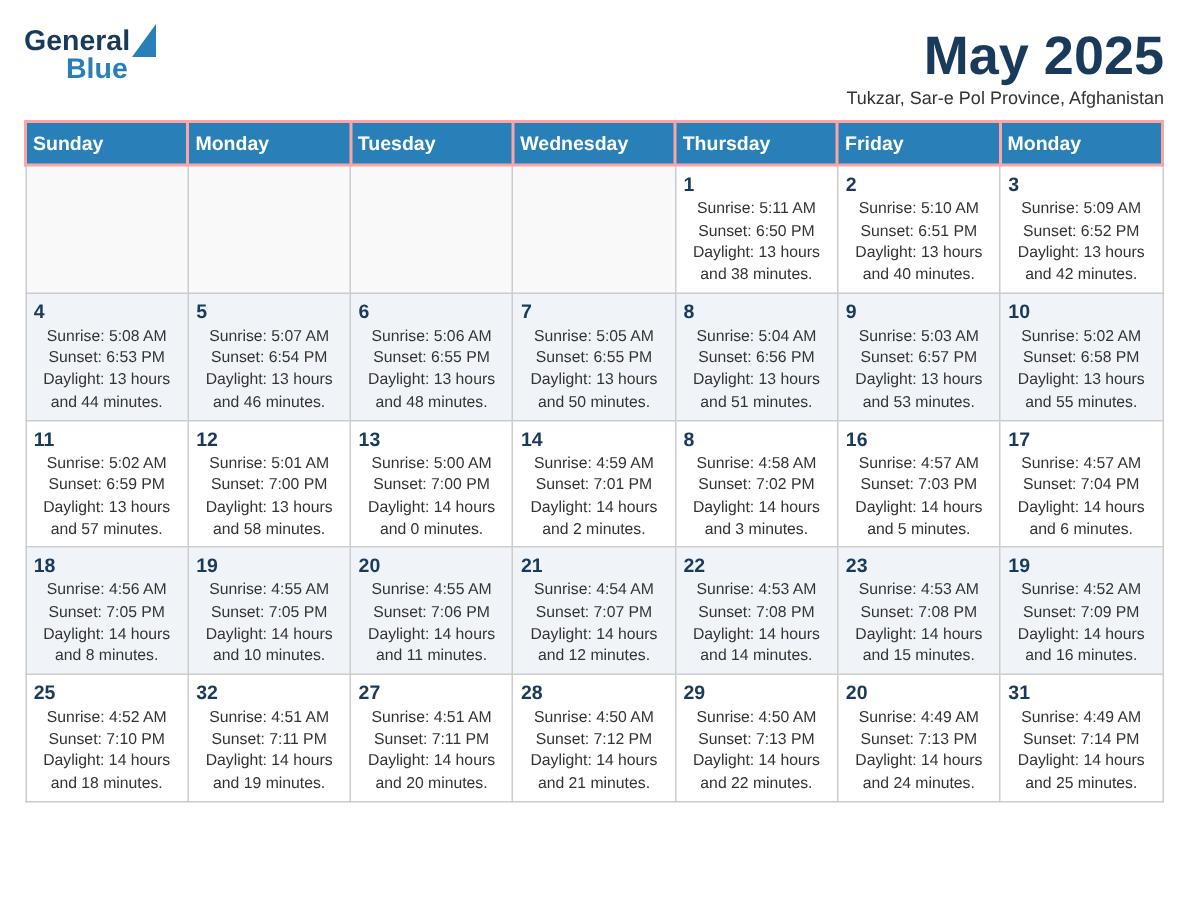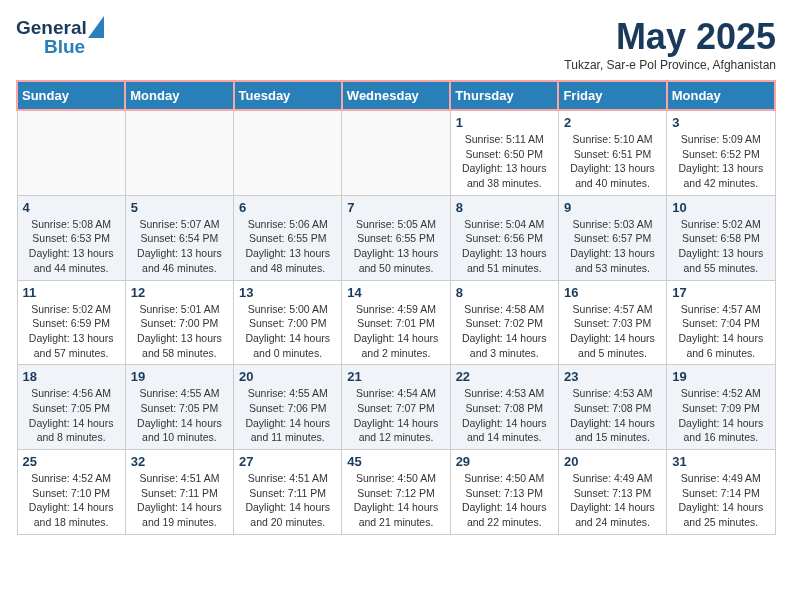--- a/index.html
+++ b/index.html
@@ -226,21 +226,21 @@
         </td>
         <td>
           <span class="day-num">32</span>
           <div class="day-info">Sunrise: 4:51 AM<br>Sunset: 7:11 PM<br>Daylight: 14 hours<br>and 19 minutes.</div>
         </td>
         <td>
           <span class="day-num">27</span>
           <div class="day-info">Sunrise: 4:51 AM<br>Sunset: 7:11 PM<br>Daylight: 14 hours<br>and 20 minutes.</div>
         </td>
         <td>
-          <span class="day-num">45</span>
+          <span class="day-num">28</span>
           <div class="day-info">Sunrise: 4:50 AM<br>Sunset: 7:12 PM<br>Daylight: 14 hours<br>and 21 minutes.</div>
         </td>
         <td>
           <span class="day-num">29</span>
           <div class="day-info">Sunrise: 4:50 AM<br>Sunset: 7:13 PM<br>Daylight: 14 hours<br>and 22 minutes.</div>
         </td>
         <td>
           <span class="day-num">20</span>
           <div class="day-info">Sunrise: 4:49 AM<br>Sunset: 7:13 PM<br>Daylight: 14 hours<br>and 24 minutes.</div>
         </td>

